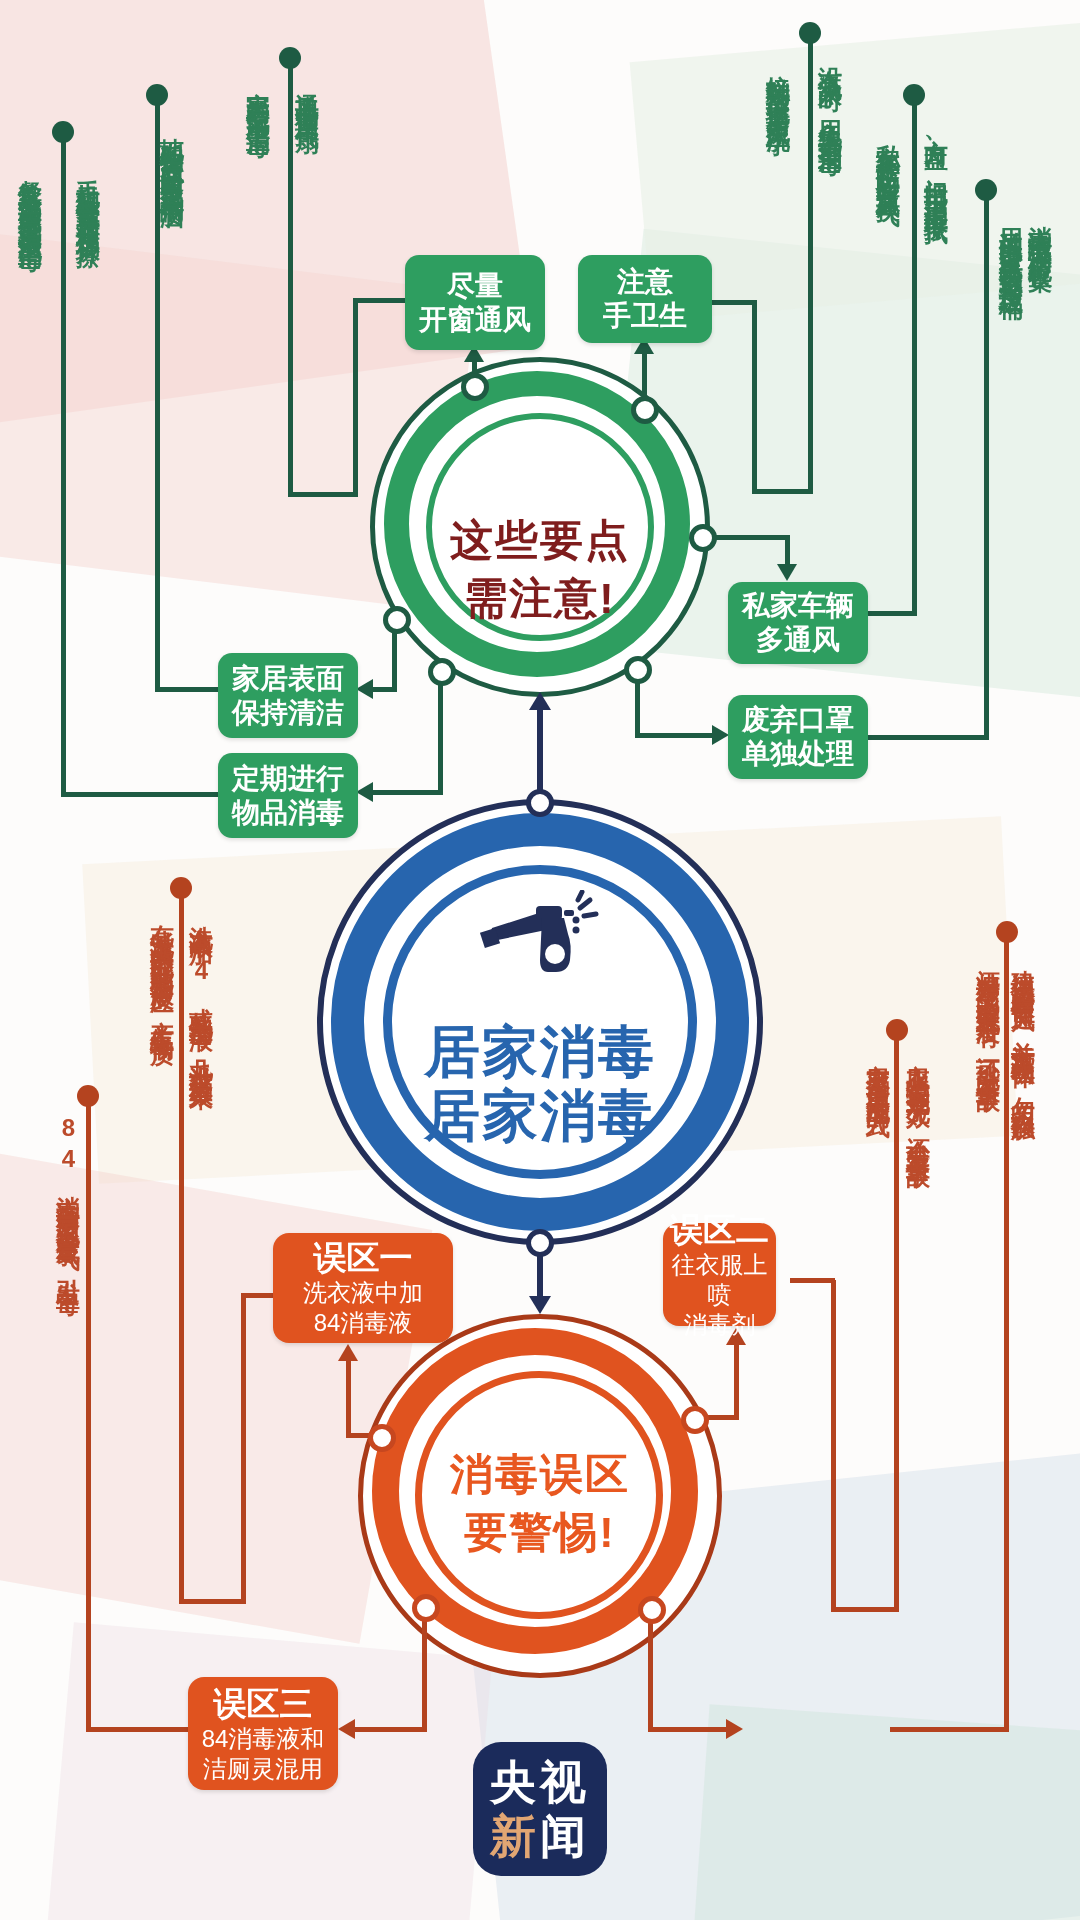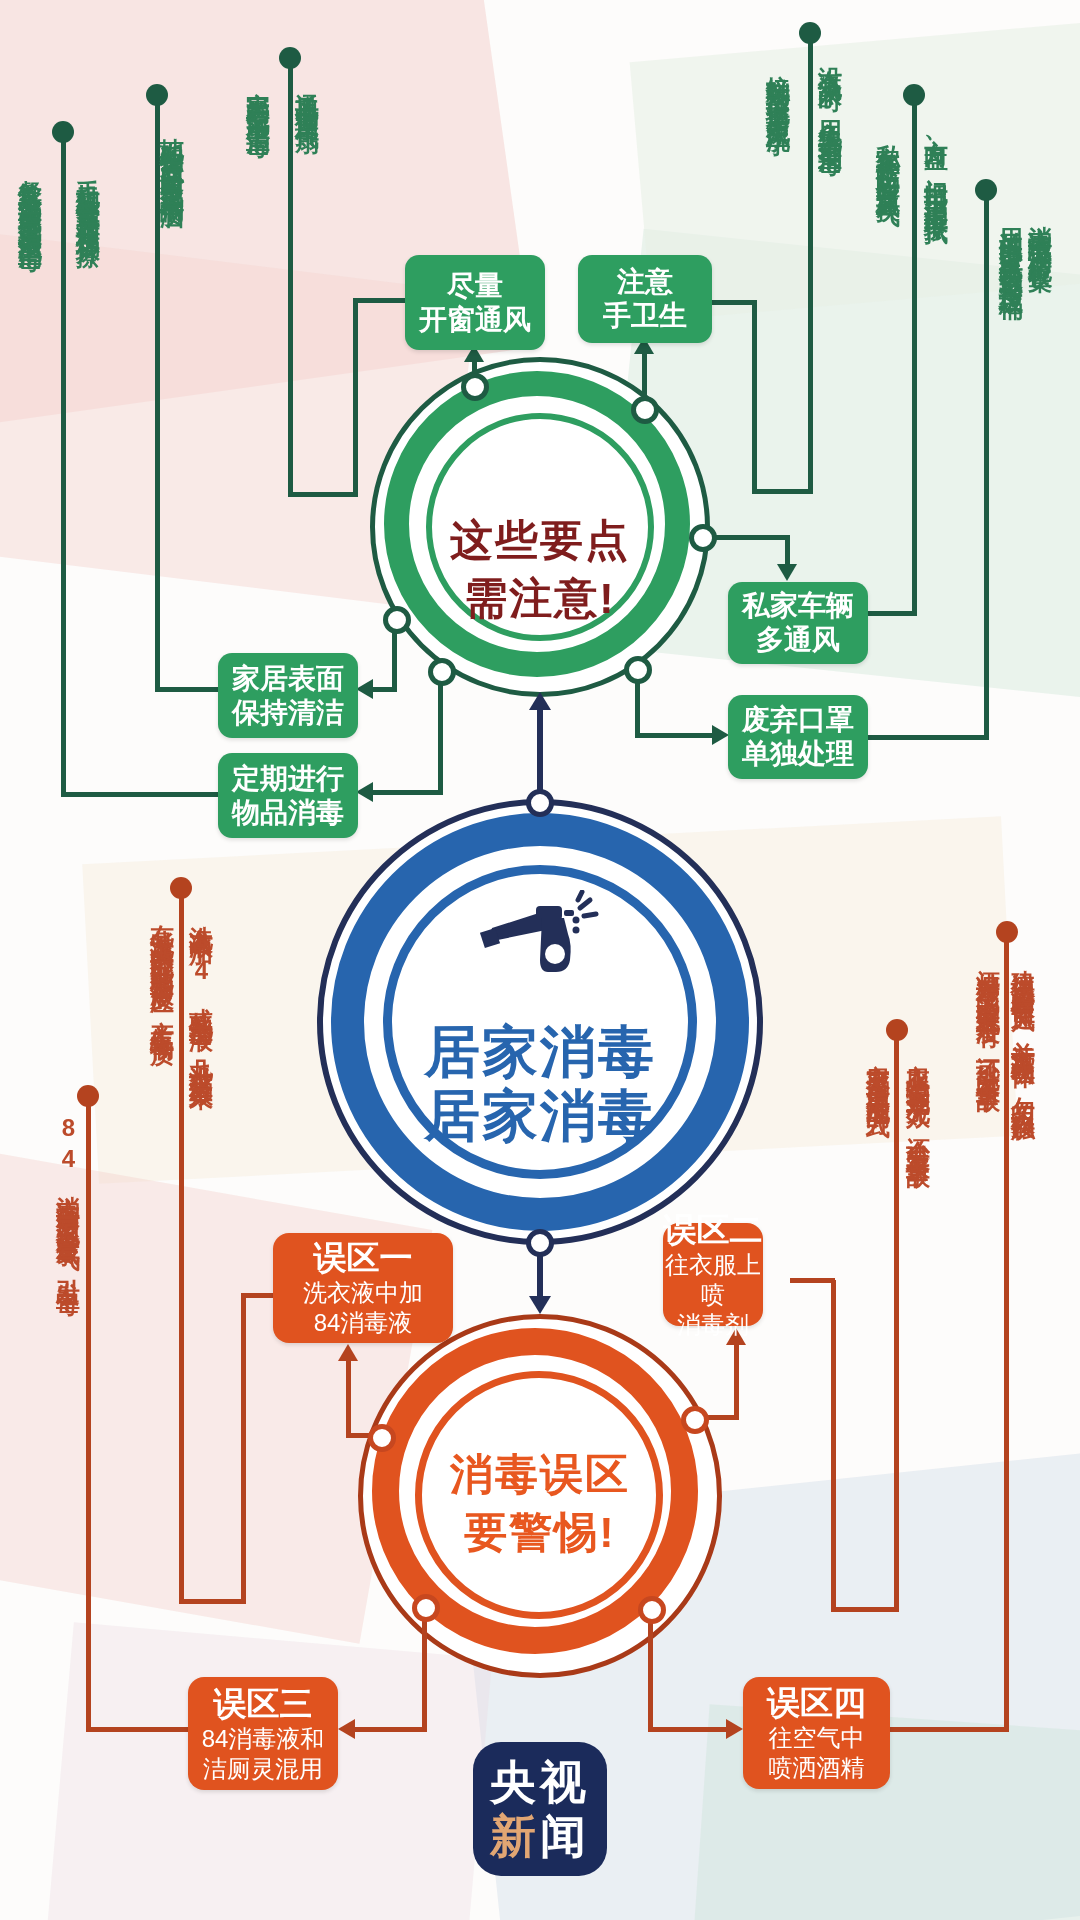--- a/index.html
+++ b/index.html
@@ -242,34 +242,29 @@
   <div class="wdot o" style="left:368px;top:1424px;"></div>
   <div class="wdot o" style="left:681px;top:1406px;"></div>
   <div class="wdot o" style="left:412px;top:1594px;"></div>
   <div class="wdot o" style="left:638px;top:1596px;"></div>
 
   <div class="obox" style="left:273px;top:1233px;width:180px;height:110px;">
     <span class="t">误区一</span>
     <span class="b">洗衣液中加</span>
     <span class="b">84消毒液</span>
   </div>
-  <div class="obox" style="left:663px;top:1223px;width:100px;height:103px;">
+  <div class="obox" style="left:663px;top:1223px;width:113px;height:103px;">
     <span class="t">误区二</span>
     <span class="b">往衣服上喷</span>
     <span class="b">消毒剂</span>
   </div>
   <div class="obox" style="left:188px;top:1677px;width:150px;height:113px;">
     <span class="t">误区三</span>
     <span class="b">84消毒液和</span>
     <span class="b">洁厕灵混用</span>
-  </div>
-  <div class="obox" style="left:743px;top:1677px;width:147px;height:112px;">
-    <span class="t">误区四</span>
-    <span class="b">往空气中</span>
-    <span class="b">喷洒酒精</span>
   </div>
 
   <div style="position:absolute;left:473px;top:1742px;width:134px;height:134px;background:#1B2B5B;border-radius:28px;
               display:flex;flex-direction:column;justify-content:center;align-items:center;
               color:#fff;font-weight:bold;font-size:46px;line-height:54px;letter-spacing:4px;">
     <div><span>央</span><span>视</span></div>
     <div><span style="color:#E2A673;">新</span><span>闻</span></div>
   </div>
 
 </div>

